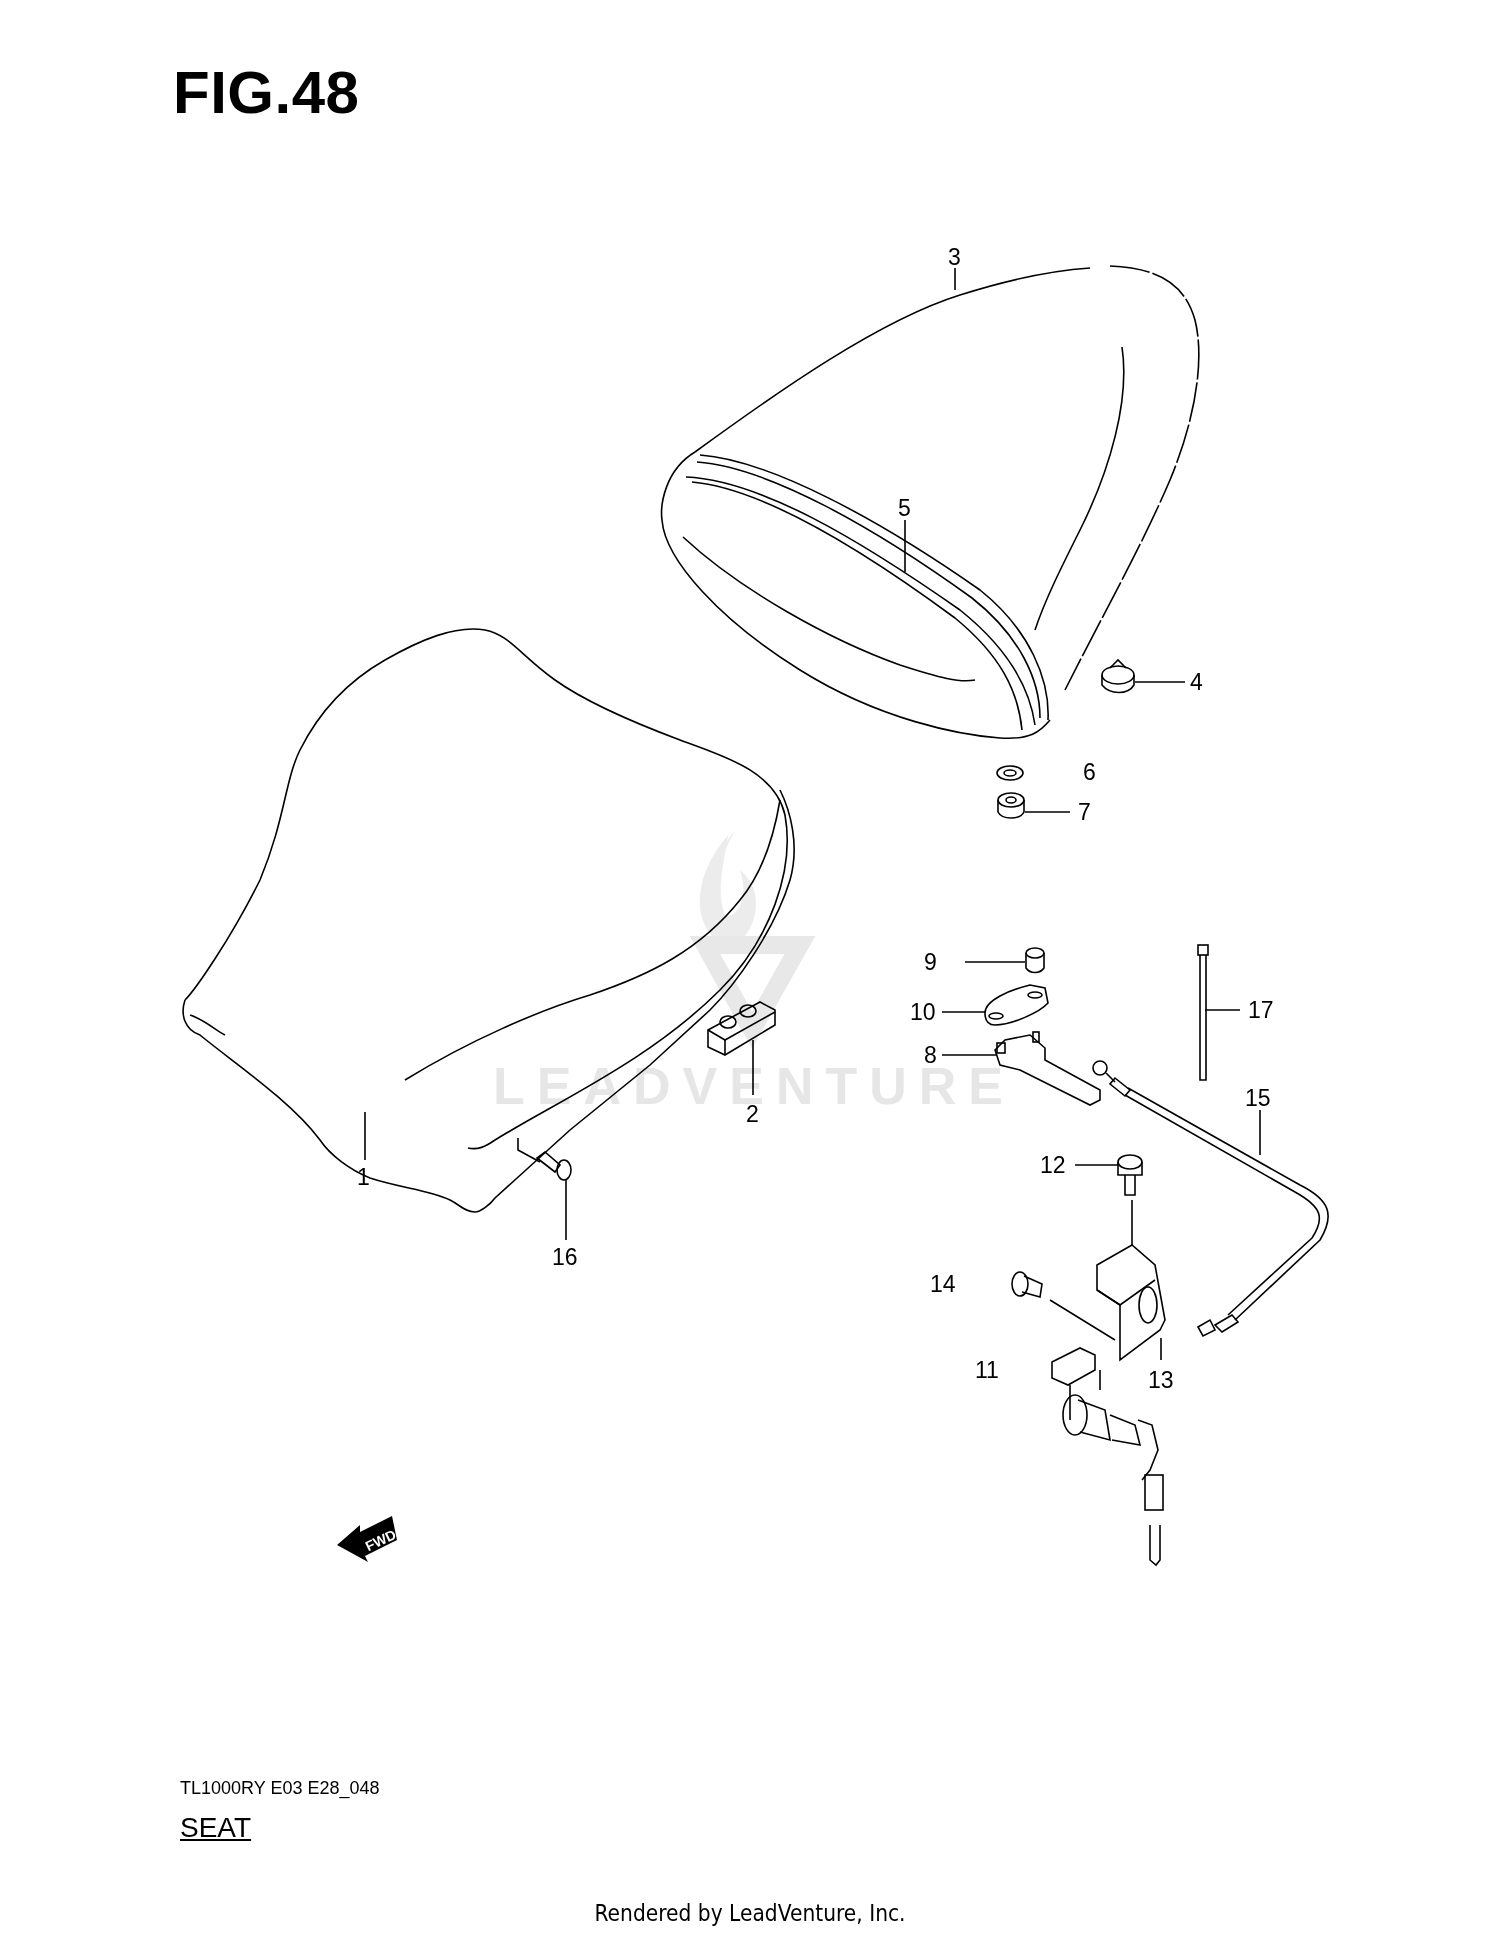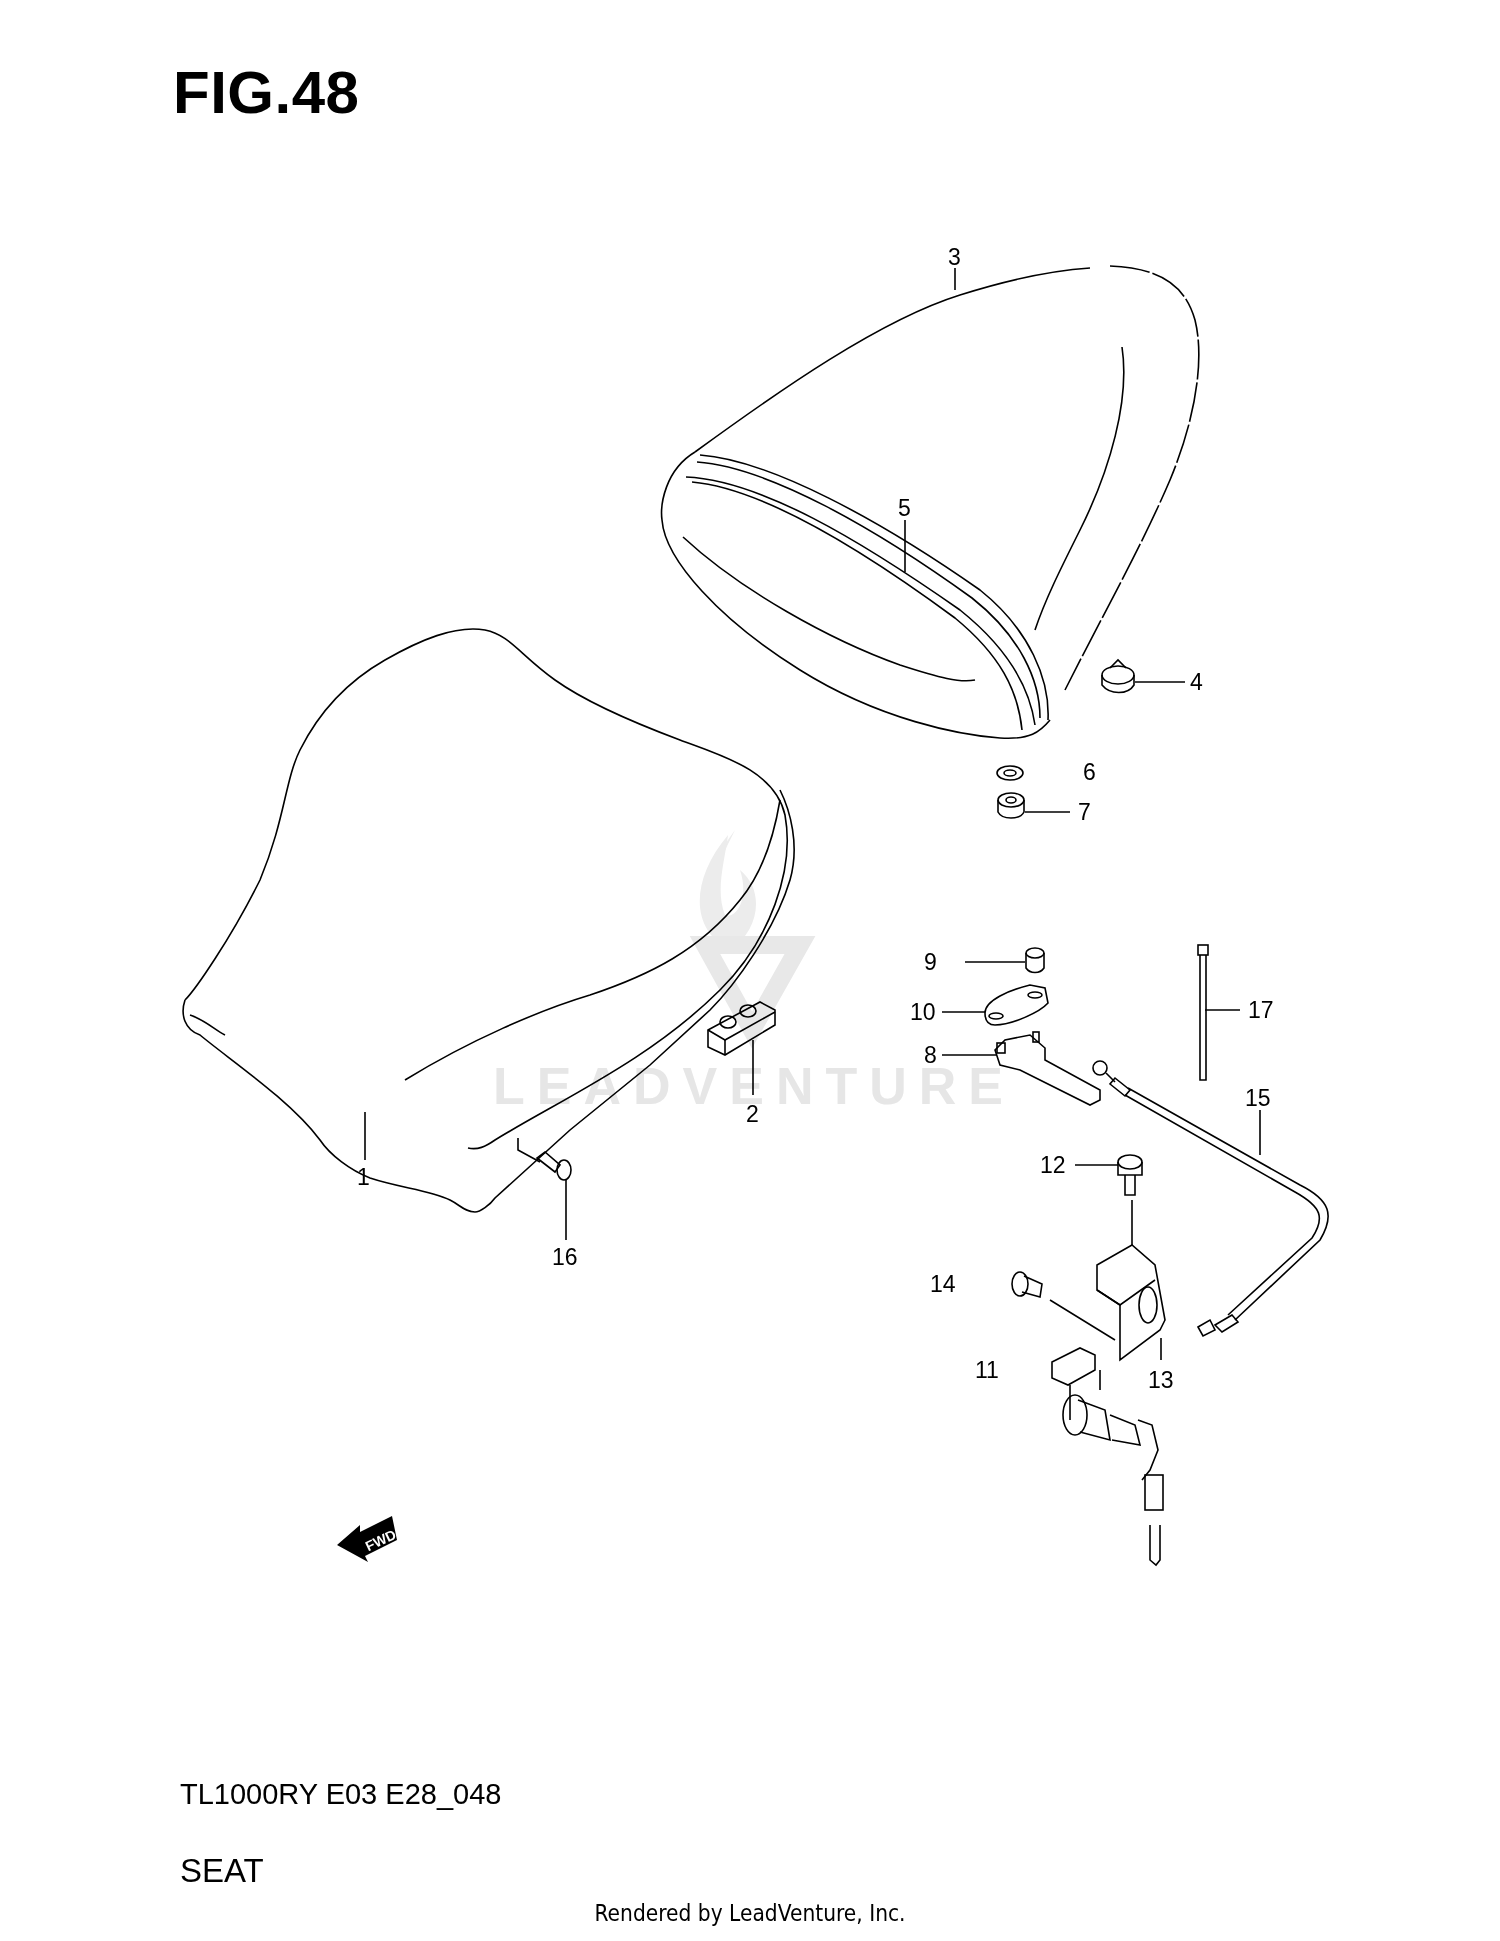--- a/index.html
+++ b/index.html
@@ -1,19 +1,19 @@
 <!DOCTYPE html>
 <html><head>
 <meta charset="utf-8">
 <style>
   html, body { margin:0; padding:0; background:#ffffff; }
   body { width:1500px; height:1941px; position:relative; overflow:hidden; font-family:"Liberation Sans", sans-serif; color:#000; }
   .fig-title { position:absolute; left:173px; top:58px; font-size:60px; font-weight:bold; letter-spacing:0.5px; }
-  .model-code { position:absolute; left:180px; top:1778px; font-size:29px; }
-  .section-name { position:absolute; left:180px; top:1852px; font-size:33px; }
+  .model-code { position:absolute; left:180px; top:1778px; font-size:18px; }
+  .section-name { position:absolute; left:180px; top:1812px; font-size:28px;text-decoration:underline; }
   .footer { position:absolute; left:0; width:1500px; top:1900px; text-align:center; font-family:"DejaVu Sans", sans-serif; font-size:23px; transform:scaleX(0.88); }
   svg.diagram { position:absolute; left:0; top:0; width:1500px; height:1941px; }
   .callout { font-family:"Liberation Sans", sans-serif; font-size:23px; fill:#000; }
   .watermark-text { font-family:"Liberation Sans", sans-serif; font-size:52px; font-weight:bold; fill:#e6e6e6; letter-spacing:12px; }
   .part { fill:none; stroke:#000; stroke-width:1.6; }
   .part-dash { fill:none; stroke:#000; stroke-width:1.6; stroke-dasharray:40 3; }
   .leader { stroke:#000; stroke-width:1.6; fill:none; }
 </style>
 </head>
 <body>

